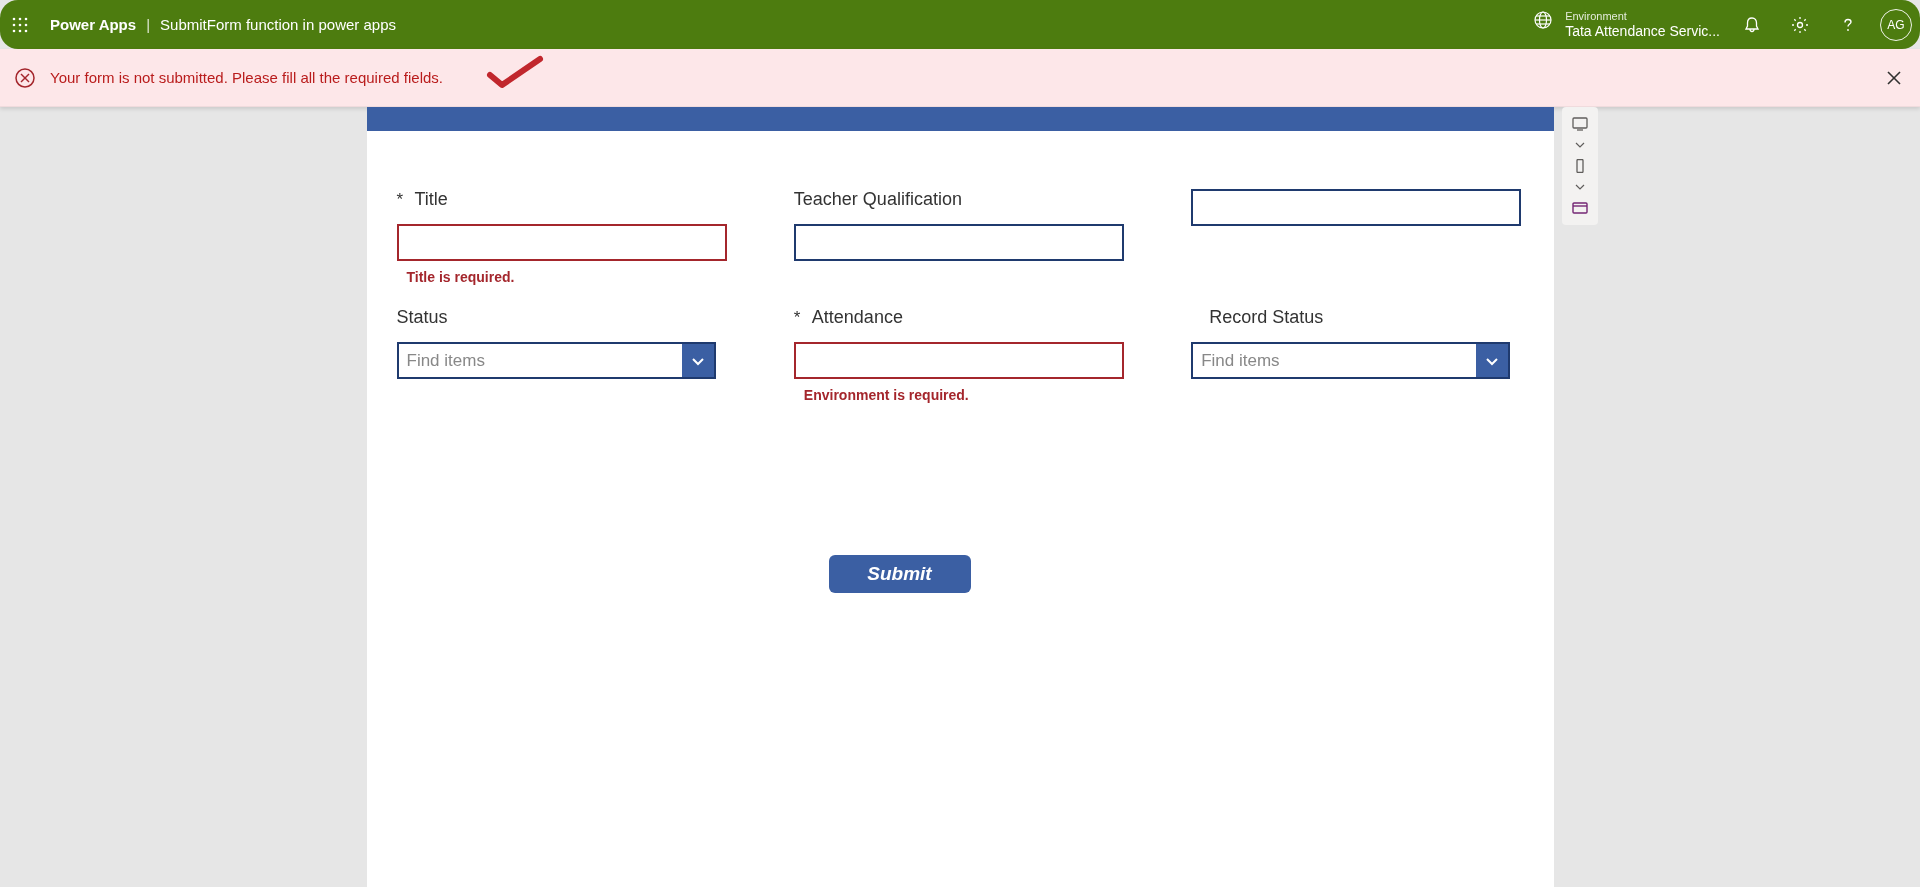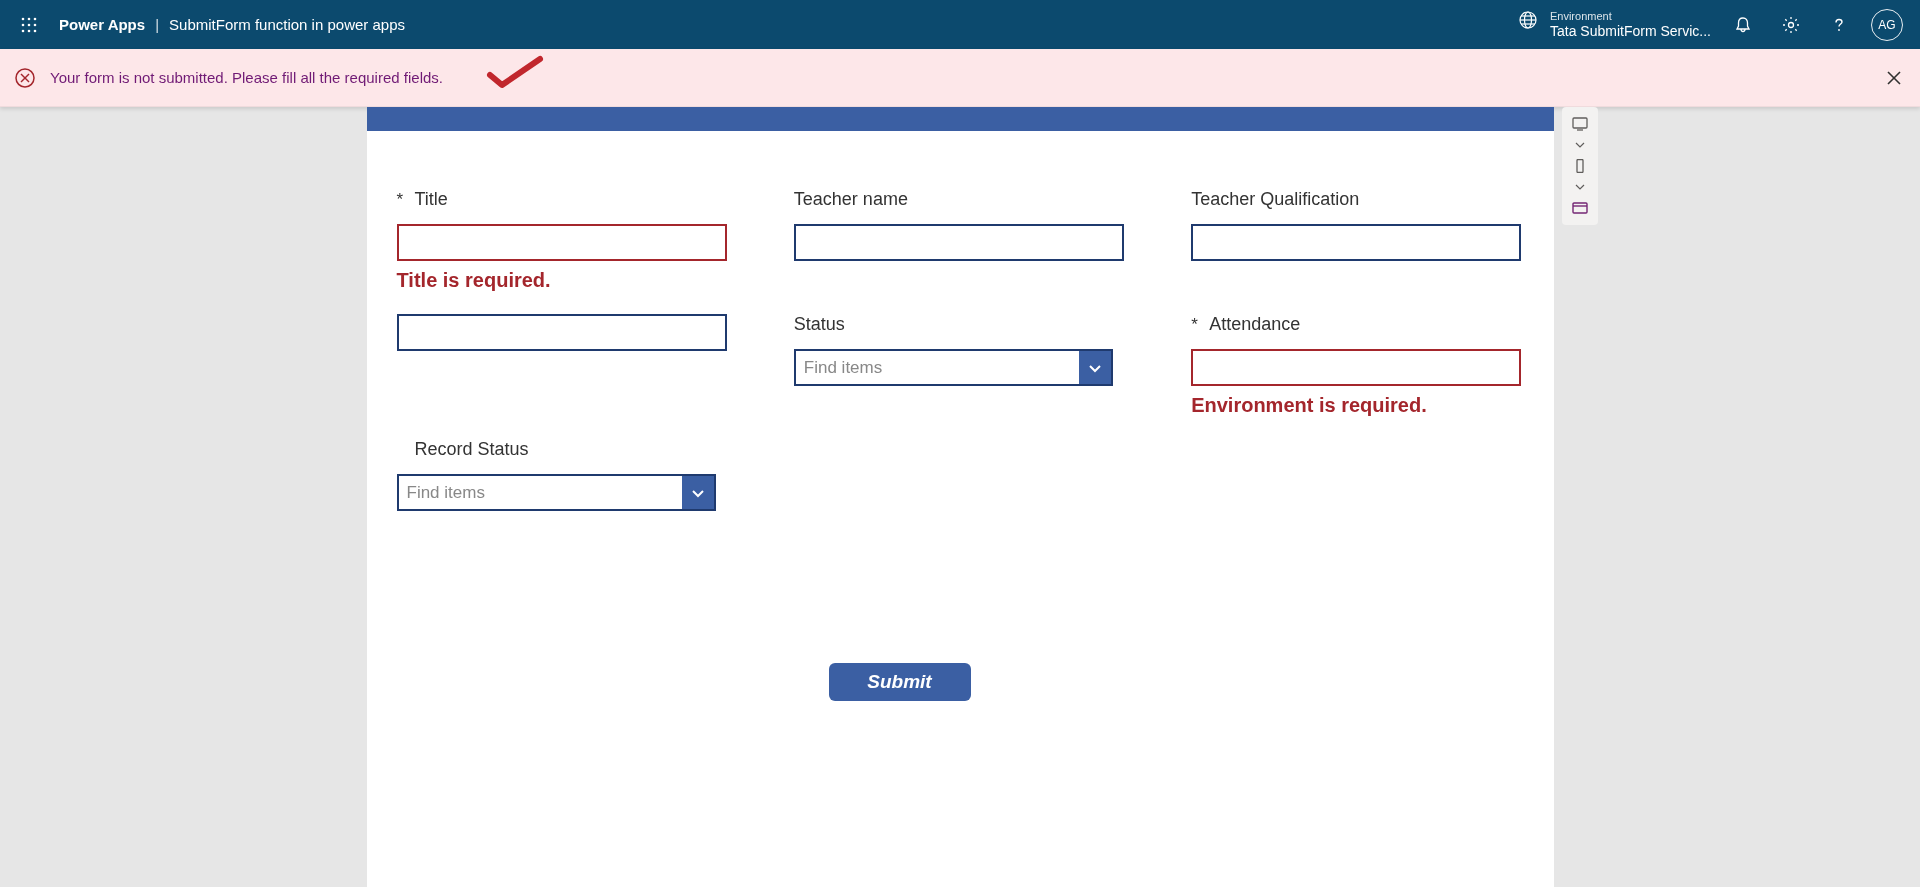--- a/index.html
+++ b/index.html
@@ -1,25 +1,26 @@
 <!DOCTYPE html>
 <html><head>
 <meta charset="utf-8">
 <style>
 * { margin: 0; padding: 0; box-sizing: border-box; font-family: "Segoe UI", Arial, sans-serif; }
 body { background: #e6e6e6; width: 1920px; height: 887px; overflow: hidden; }
 
 .header {
   height: 49px;
-  background: #0c4a6e;
+  background: #4d7c0f;
   display: flex;
   align-items: center;
   color: white;
   font-size: 15px;
-  padding: 0 9px;
+  padding: 0 0;
+  border-radius: 18px;
 }
 .waffle {
   width: 40px; height: 40px; display: flex; align-items: center; justify-content: center;
   cursor: pointer;
 }
 .waffle svg { width: 16px; height: 16px; }
 .app-title { font-weight: 600; margin-left: 10px; }
 .divider { margin: 0 10px; color: rgba(255,255,255,0.8); }
 .page-title { font-weight: 400; }
 .header-spacer { flex: 1; }
@@ -39,21 +40,21 @@
   margin-left: 8px; margin-right: 8px; cursor: pointer;
 }
 
 .notif-bar {
   height: 58px; background: #fde7e9; display: flex; align-items: center;
   padding: 0 14px; border-bottom: 1px solid rgba(0,0,0,0.05);
   box-shadow: 0 2px 4px rgba(0,0,0,0.12);
   position: relative;
 }
 .notif-icon { width: 22px; height: 22px; margin-right: 14px; }
-.notif-text { font-size: 15px; color: #701a75; }
+.notif-text { font-size: 15px; color: #b91c1c; }
 .notif-close { position: absolute; right: 14px; width: 24px; height: 24px; cursor: pointer; display: flex; align-items: center; justify-content: center; }
 .notif-close svg { width: 14px; height: 14px; }
 .checkmark { position: absolute; left: 486px; top: 6px; width: 58px; height: 36px; }
 
 .canvas-wrap { display: flex; justify-content: center; padding-top: 0; position: relative; }
 .canvas {
   width: 1187px;
   background: white;
   min-height: 780px;
   position: relative;
@@ -72,21 +73,21 @@
 .field { margin-bottom: 22px; }
 .field-label-row { display: flex; align-items: center; margin-bottom: 14px; }
 .req-star { width: 18px; font-size: 17px; color: #333; text-align: left; }
 .field-label { font-size: 18px; color: #333; }
 .field-label-indent { margin-left: 18px; }
 .text-input {
   width: 330px; height: 37px; border: 2px solid #1f3a6e;
   font-size: 16px; padding: 0 8px; background: white;
 }
 .text-input.error { border-color: #a4262c; }
-.error-msg { font-size: 20px; color: #a4262c; font-weight: 600; margin-top: 8px; }
+.error-msg { font-size: 14px; color: #a4262c; font-weight: 600; margin-top: 8px; margin-left: 10px; }
 .combo {
   width: 319px; height: 37px; border: 2px solid #1f3a6e; display: flex; background: white;
 }
 .combo input {
   flex: 1; border: none; outline: none; font-size: 17px; padding: 0 8px; color: #666;
 }
 .combo input::placeholder { color: #888; }
 .combo-btn {
   width: 32px; background: #3b5fa3; display: flex; align-items: center; justify-content: center;
 }
@@ -143,21 +144,21 @@
   <div class="env-block">
     <svg class="env-icon" viewBox="0 0 20 20" fill="none" stroke="white" stroke-width="1.2">
         <circle cx="10" cy="10" r="8"></circle>
         <ellipse cx="10" cy="10" rx="3.5" ry="8"></ellipse>
         <line x1="2" y1="10" x2="18" y2="10"></line>
         <line x1="3" y1="6" x2="17" y2="6"></line>
         <line x1="3" y1="14" x2="17" y2="14"></line>
       </svg>
     <div class="env-text">
       <span class="env-label">Environment</span>
-      <span class="env-value">Tata SubmitForm Servic...</span>
+      <span class="env-value">Tata Attendance Servic...</span>
     </div>
   </div>
   <div class="hdr-icon">
     <svg viewBox="0 0 18 18" fill="none" stroke="white" stroke-width="1.3">
         <path d="M9 2 C6 2 4.5 4 4.5 7 L4.5 10 L3 13 L15 13 L13.5 10 L13.5 7 C13.5 4 12 2 9 2 Z"></path>
         <path d="M7 13 C7 14.5 8 15.5 9 15.5 C10 15.5 11 14.5 11 13"></path>
       </svg>
   </div>
   <div class="hdr-icon">
     <svg viewBox="0 0 18 18" fill="none" stroke="white" stroke-width="1.3">
@@ -200,26 +201,20 @@
 
       <div class="field">
         <div class="field-label-row">
           <span class="req-star">*</span>
           <span class="field-label">Title</span>
         </div>
         <input class="text-input error" value="" style="">
         <div class="error-msg">Title is required.</div>
       </div>
 
-      <div class="field">
-        <div class="field-label-row">
-          <span class="field-label">Teacher name</span>
-        </div>
-        <input class="text-input" value="" style="">
-      </div>
 
       <div class="field">
         <div class="field-label-row">
           <span class="field-label">Teacher Qualification</span>
         </div>
         <input class="text-input" value="" style="">
       </div>
 
       <div class="field">
         <input class="text-input" value="" style="">

